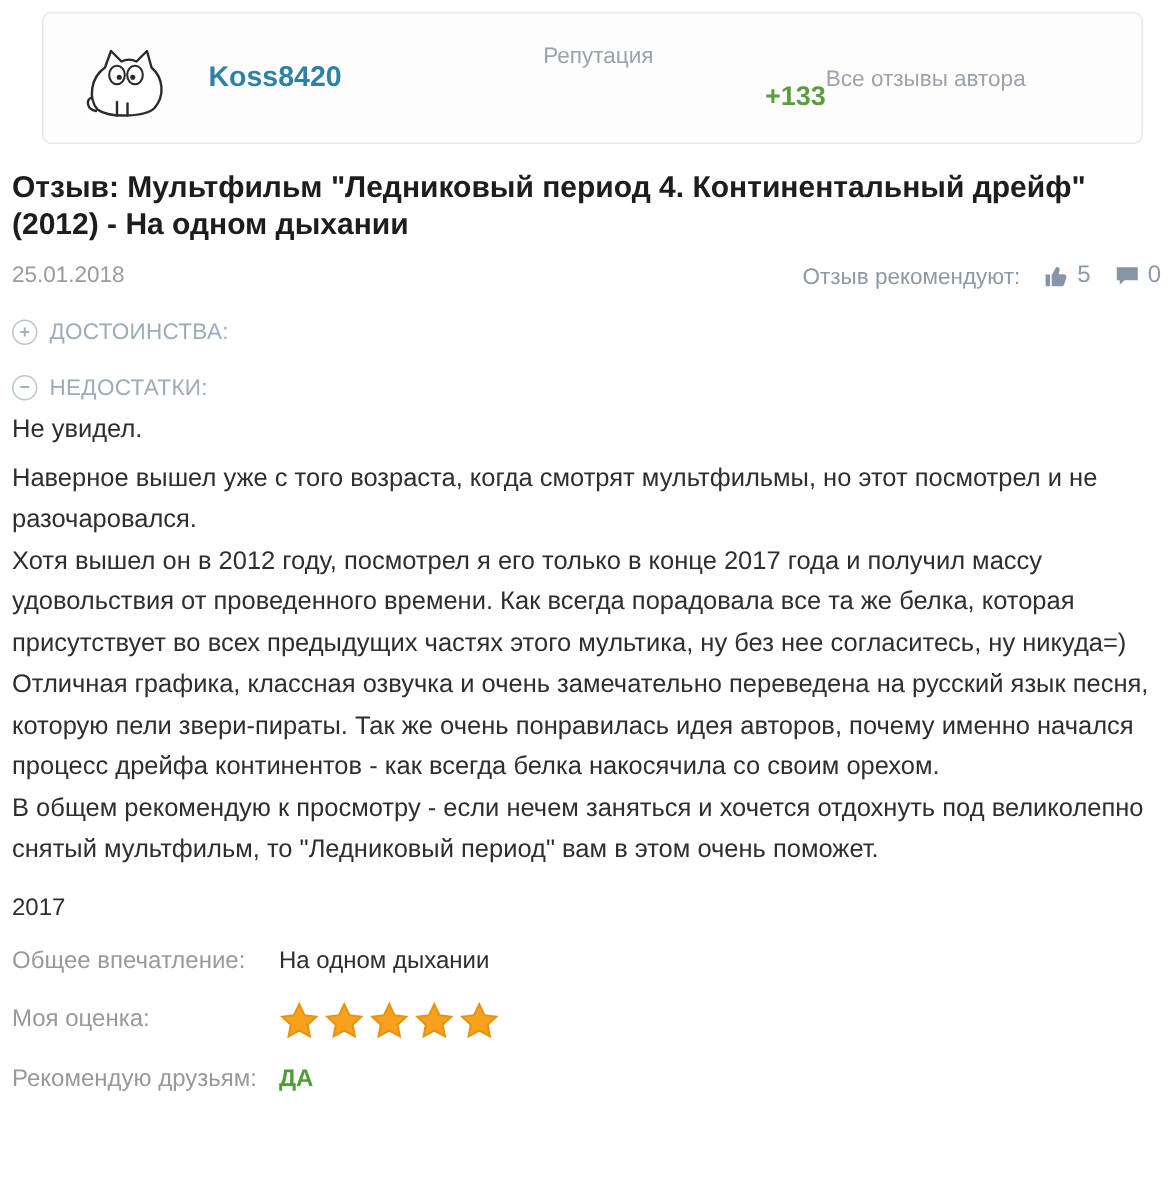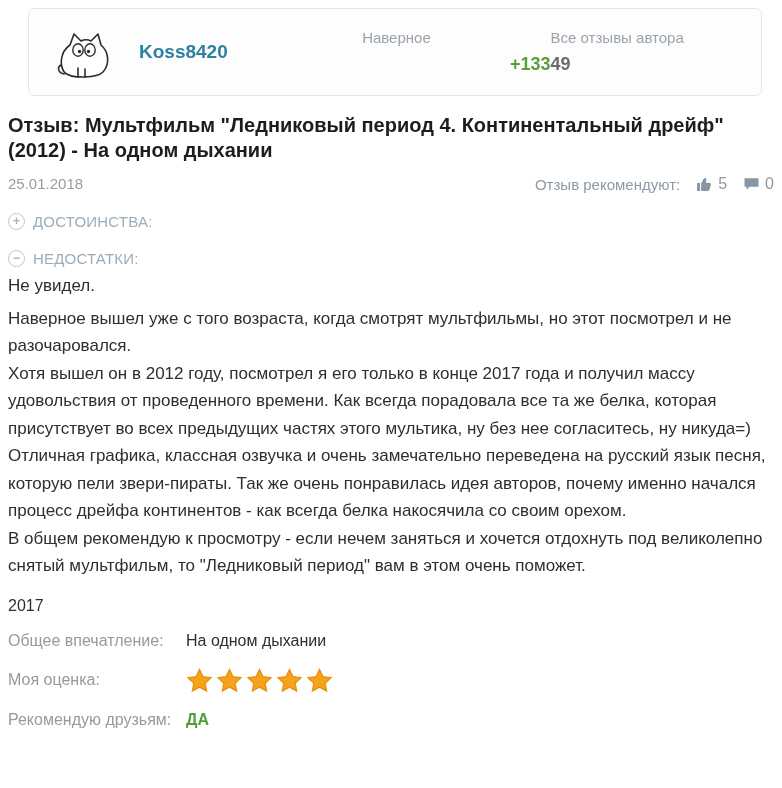--- a/index.html
+++ b/index.html
@@ -92,26 +92,25 @@
           <ellipse cx="39" cy="28" rx="5.2" ry="6.2"></ellipse>
         </g>
         <circle cx="28.5" cy="29.5" r="1.7" fill="#2b2b2b"></circle>
         <circle cx="37.5" cy="29.5" r="1.7" fill="#2b2b2b"></circle>
       </svg>
     </div>
     <div class="author-id">
       <a class="author-name">Koss8420</a>
     </div>
     <div class="stat-col">
-      <div class="stat-label">Наверное</div>
+      <div class="stat-label">Репутация</div>
       <div class="stat-value green">+133</div>
     </div>
     <div class="stat-col">
       <div class="stat-label">Все отзывы автора</div>
-      <div class="stat-value gray">49</div>
     </div>
   </div>
 
   <h1 class="review-title">Отзыв: Мультфильм "Ледниковый период 4. Континентальный дрейф" (2012) - На одном дыхании</h1>
 
   <div class="meta-row">
     <span class="review-date">25.01.2018</span>
     <span class="meta-right">
       <span>Отзыв рекомендуют:</span>
       <span class="icon-btn">

